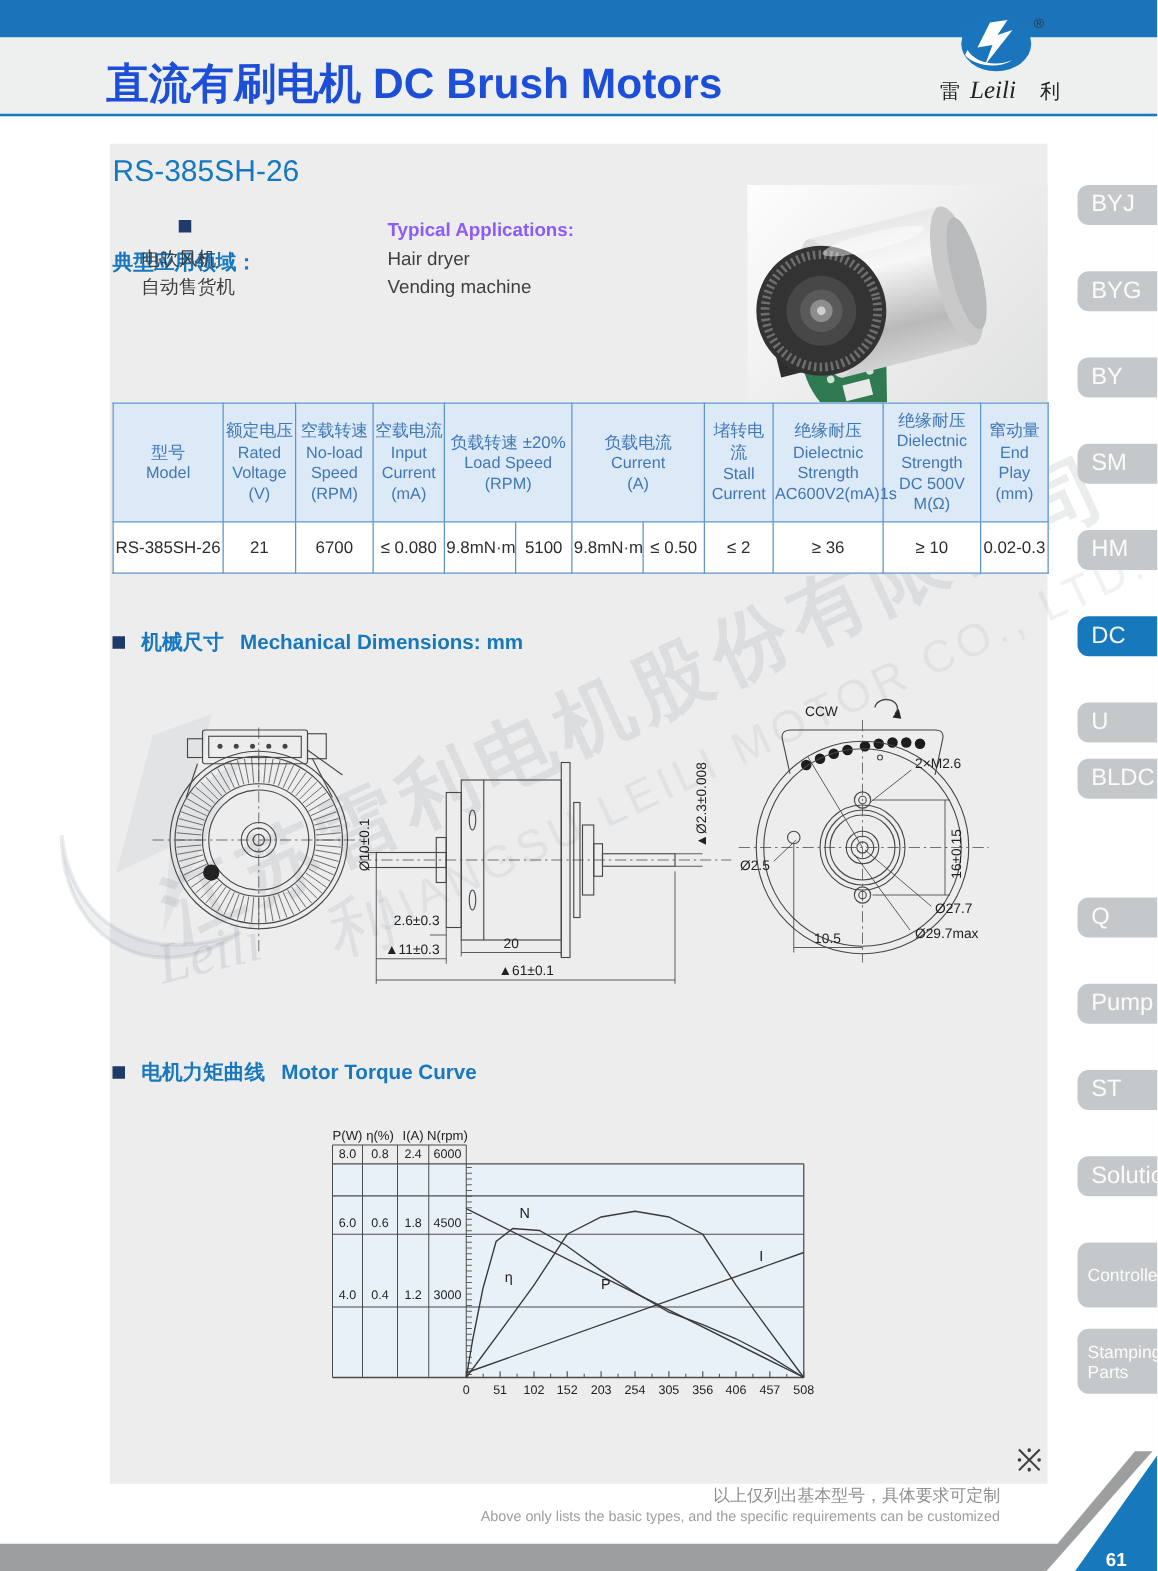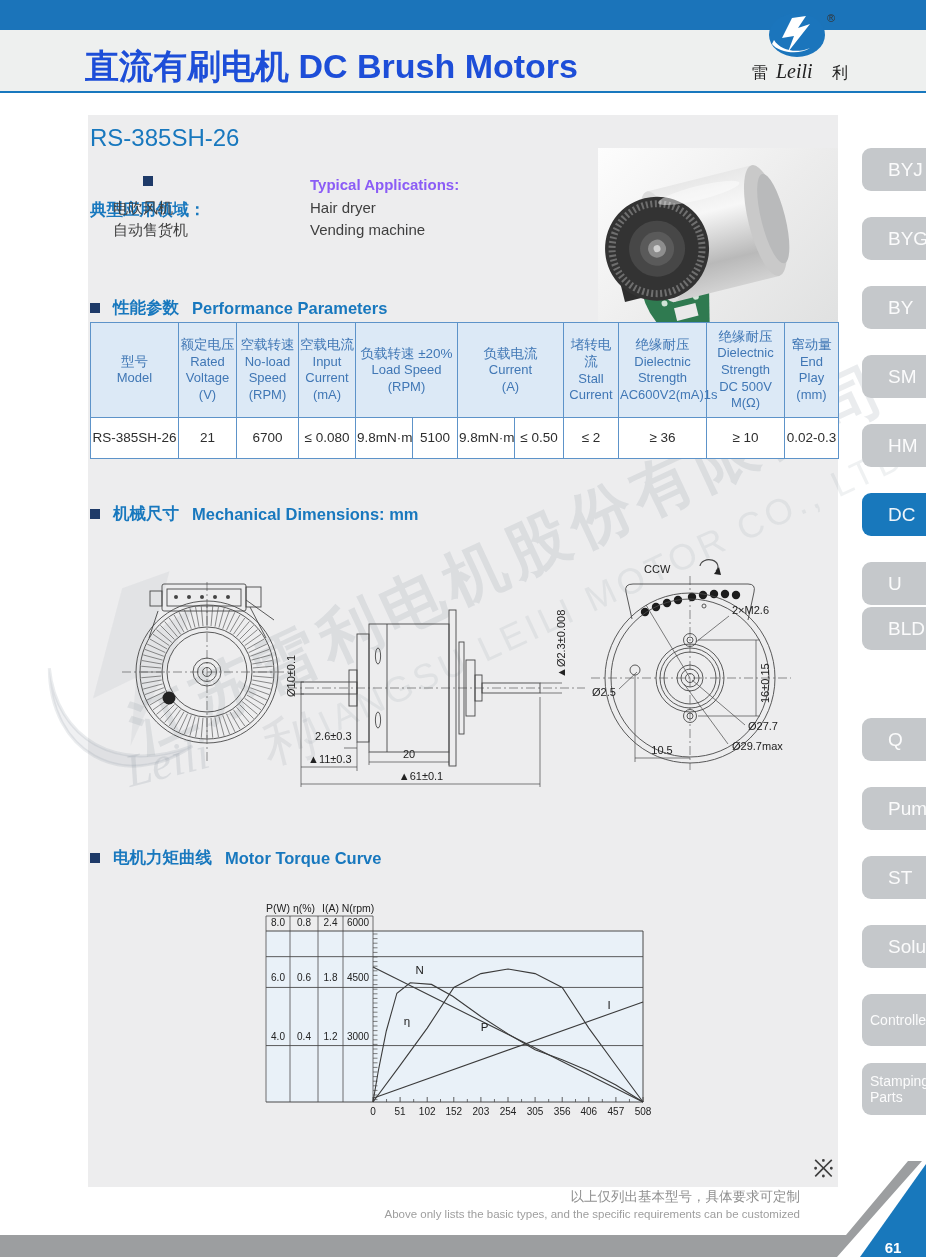--- a/index.html
+++ b/index.html
@@ -30,23 +30,23 @@
   #perf-table td{font-size:13.5px;color:#2d2d2d;height:38px;padding:1px;}
   .th-zh{font-size:13.5px;}
   
   #mech-svg{position:absolute;left:88px;top:556px;}
   #mech-svg text{font-family:"Liberation Sans",sans-serif;font-size:11px;fill:#222;}
   #chart-box{position:absolute;left:260px;top:903px;}
   .ch-t{font-family:"Liberation Sans",sans-serif;font-size:10px;fill:#222;}
   .ch-b{font-size:10.5px;}
   .ch-lb{font-size:11.5px;}
   
-  .tab{position:absolute;right:0;width:64px;height:43px;background:#c5c8cb;
+  .tab{position:absolute;right:0;width:64px;height:32px;background:#c5c8cb;
        border-radius:9px 0 0 9px;color:rgba(255,255,255,.93);font-size:19px;font-weight:400;
-       display:flex;align-items:center;padding-left:26px;box-sizing:border-box;cursor:pointer;}
+       display:flex;align-items:center;padding-left:11px;box-sizing:border-box;cursor:pointer;}
   .tab.active{background:#1878bc;}
   .tab.tab-two{height:52px;font-size:14px;line-height:1.15;padding-left:8px;}
   
   #note{position:absolute;right:126px;top:1148px;text-align:right;margin-top:40px;}
   .note-zh{font-size:13.5px;color:#8f8f8f;}
   .note-en{font-size:11.5px;color:#9e9e9e;margin-top:2px;}
   #note-sym{position:absolute;right:92px;top:1150px;font-size:25px;color:#3f3f3f;}
   #footer-label{position:absolute;right:89px;top:1204px;font-size:17px;color:#1878be;font-weight:700;}
   #bottom-svg{position:absolute;left:0;top:1157px;}
   
@@ -133,25 +133,20 @@
         <circle cx="58" cy="88" r="45" fill="none" stroke="#6e6e6e" stroke-width="7" stroke-dasharray="2 2.5"></circle>
         <circle cx="58" cy="88" r="28" fill="#474747"></circle>
         <circle cx="58" cy="88" r="17" fill="#5a5a5a"></circle>
         <circle cx="58" cy="88" r="9" fill="#8d8d8d"></circle>
         <circle cx="58" cy="88" r="3.5" fill="#cfcfcf"></circle>
         <ellipse cx="112" cy="44" rx="42" ry="7" fill="rgba(255,255,255,0.45)"></ellipse>
       </g>
     </svg>
   </div>
 
-  <div class="sec-head" style="left:90px;top:297px;">
-    <span class="bullet"></span>
-    <span>性能参数</span>
-    <span>Performance Parameters</span>
-  </div>
 
   <table id="perf-table">
     <colgroup>
       <col style="width:88px">
         <col style="width:58px">
         <col style="width:62px">
         <col style="width:57px">
       <col style="width:57px">
         <col style="width:45px">
         <col style="width:57px">

